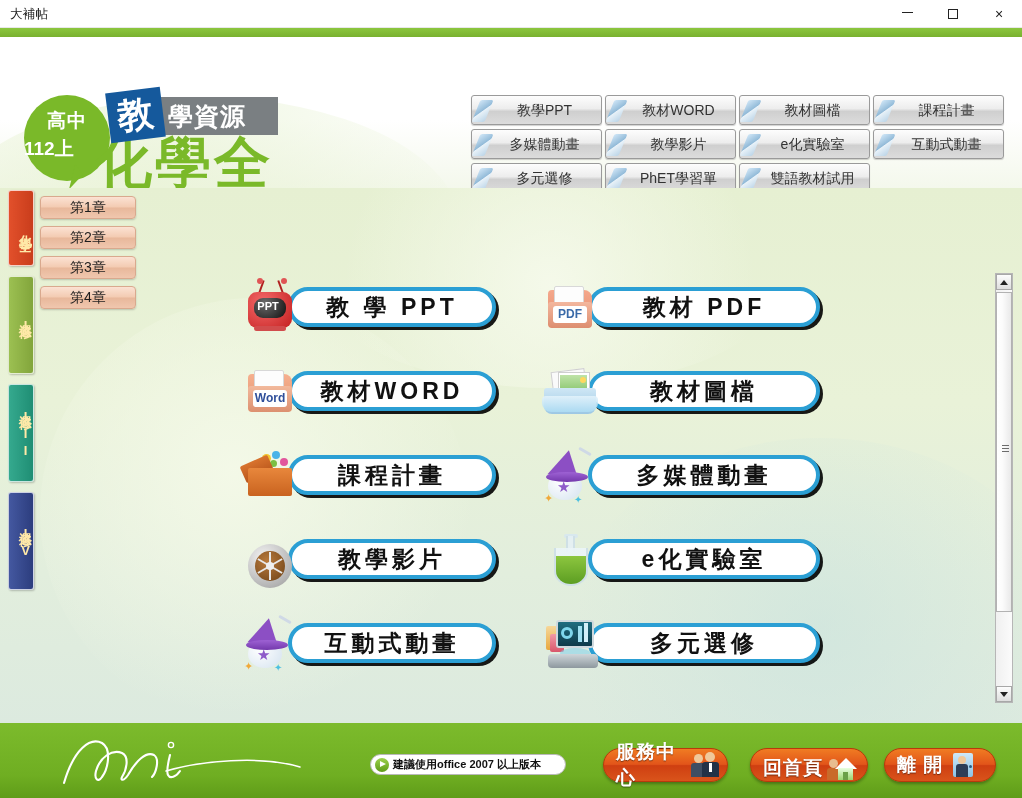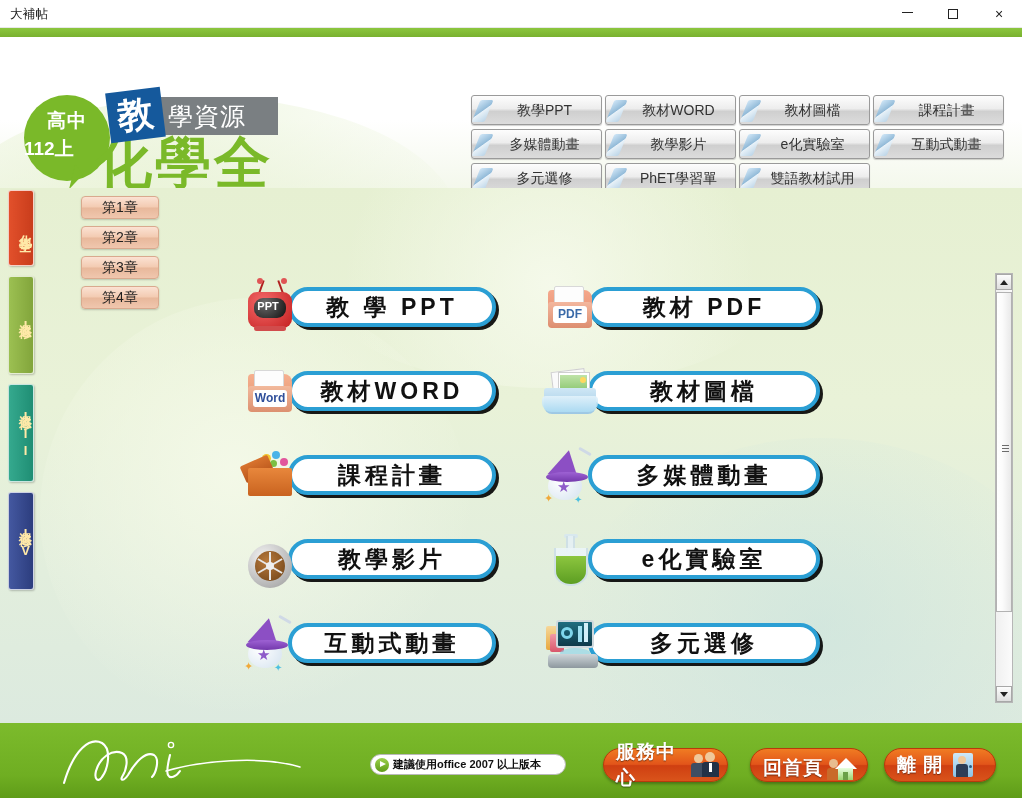--- a/index.html
+++ b/index.html
@@ -78,21 +78,21 @@
     color:#fff; font-size:36px; font-weight:bold; line-height:50px;
     text-align:center;
   }
   
   #res-banner{
     position:absolute; left:150px; top:60px; width:128px; height:38px;
     background:#7a7f82; z-index:2;
   }
   #res-text{
     position:absolute; left:18px; top:0; width:110px; height:22px;
-    line-height:38px; color:#fff; font-size:25px; font-weight:normal;
+    line-height:38px; color:#fff; font-size:25px; font-weight:bold;
     letter-spacing:1px;
   }
   
   #subject-title{
     position:absolute; left:96px; top:98px; z-index:3;
     color:#7ab929; font-size:56px; font-weight:bold; letter-spacing:3px;
     line-height:56px;
   }
 
   
@@ -150,27 +150,26 @@
   }
   .vtab span{ display:block; }
   #vtab-0{ background:linear-gradient(90deg,#e2502b,#c93d1c); height:76px; }
   #vtab-1{ background:linear-gradient(90deg,#9cc052,#82a53b); height:98px; }
   #vtab-2{ background:linear-gradient(90deg,#35a98e,#1f8e74); height:98px; }
   #vtab-3{ background:linear-gradient(90deg,#4458a0,#2c3d7e); height:98px; }
 
   
   #chapters{ position:absolute; left:40px; top:8px; width:78px; z-index:6; }
   .chapbtn{
-    width:78px; height:23px; margin-bottom:7px; border-radius:4px;
+    width:96px; height:23px; margin-bottom:7px; border-radius:4px;
     border:1px solid #d9a98e;
     background:linear-gradient(180deg,#fbe2d3 0%,#f3cbb2 48%,#e8b89b 52%,#f0c7ae 100%);
     box-shadow:0 1px 2px rgba(0,0,0,.2);
     font-size:14px; color:#1d1d1d; text-align:center; line-height:21px;
     cursor:pointer;
-    margin-left:41px;
   }
 
   
   #resgrid{
     position:absolute; left:240px; top:90px; width:640px;
     display:grid; grid-template-columns:300px 330px;
     row-gap:26px; column-gap:0px; z-index:5;
   }
   .resitem{ position:relative; height:58px; cursor:pointer; }
   .resicon{

